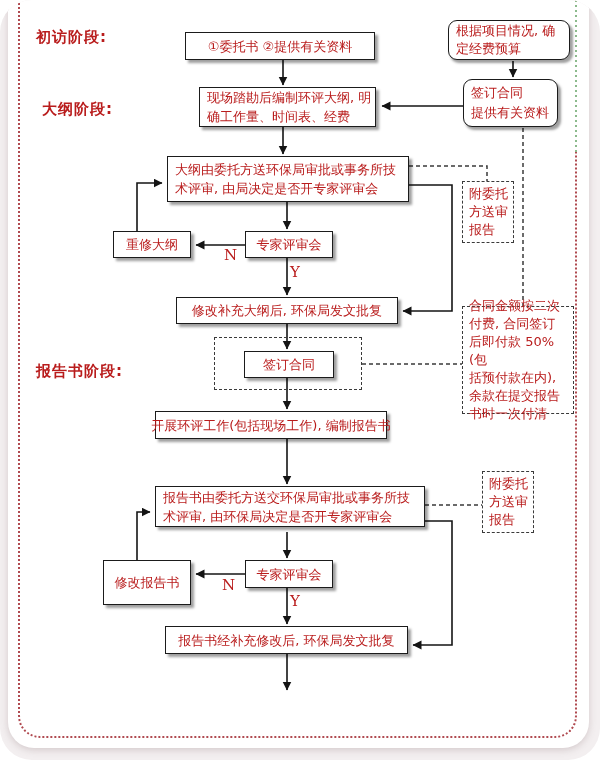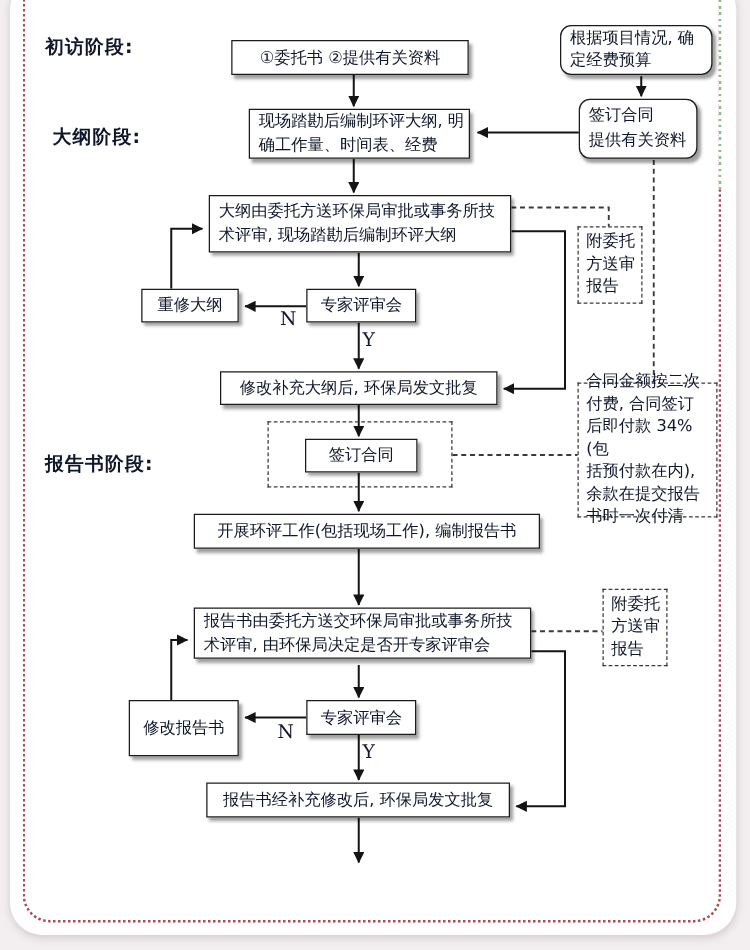--- a/index.html
+++ b/index.html
@@ -1,17 +1,17 @@
 <!DOCTYPE html>
 <html><head>
 <meta charset="utf-8">
 <style>
   html,body{margin:0;padding:0;}
   #stage{position:relative;width:600px;height:760px;background:#f3eff0;overflow:hidden;
-         font-family:"DejaVu Sans","Liberation Sans",sans-serif;color:#0f172a;}
+         font-family:"DejaVu Sans","Liberation Sans",sans-serif;color:#b91c1c;border-radius:32px;}
   #card{position:absolute;left:8px;top:-18px;width:581px;height:766px;background:#ffffff;
         border-radius:26px;box-shadow:0 2px 7px rgba(120,90,95,0.25);}
   #dotted-frame{position:absolute;left:18px;top:-26px;width:559px;height:764px;box-sizing:border-box;
         border:2px dotted #b04a50;border-top:none;border-radius:22px;}
   #green-dots{position:absolute;left:575px;top:0;width:2px;height:152px;
         background:repeating-linear-gradient(to bottom,#8cba8c 0 2px,#ffffff 2px 5px);}
   .stage-label{position:absolute;font-size:15px;font-weight:bold;letter-spacing:1px;white-space:nowrap;}
   .pbox{position:absolute;box-sizing:border-box;background:#ffffff;border:1.6px solid #1b1b1b;
         box-shadow:2.5px 3px 2.5px rgba(0,0,0,0.38);
         display:flex;align-items:center;justify-content:center;
@@ -73,36 +73,36 @@
   </svg>
 
   <div class="pbox" style="left:185px;top:32px;width:190px;height:28px;">①委托书  ②提供有关资料</div>
   <div class="pbox rbox multiline" style="left:448px;top:20px;width:122px;height:40px;line-height:18px;">根据项目情况, 确
 定经费预算</div>
   <div class="pbox rbox multiline" style="left:463px;top:79px;width:95px;height:48px;line-height:20px;">签订合同
 提供有关资料</div>
   <div class="pbox multiline" style="left:199px;top:87px;width:177px;height:40px;">现场踏勘后编制环评大纲, 明
 确工作量、时间表、经费</div>
   <div class="pbox multiline" style="left:167px;top:156px;width:242px;height:46px;">大纲由委托方送环保局审批或事务所技
-术评审, 现场踏勘后编制环评大纲</div>
+术评审, 由局决定是否开专家评审会</div>
   <div class="dbox" style="left:462px;top:181px;width:52px;height:62px;">附委托
 方送审
 报告</div>
   <div class="pbox" style="left:113px;top:231px;width:78px;height:27px;">重修大纲</div>
   <div class="pbox" style="left:245px;top:231px;width:88px;height:27px;">专家评审会</div>
   <div class="pbox" style="left:176px;top:297px;width:222px;height:27px;">修改补充大纲后, 环保局发文批复</div>
   <div class="dashed-rect" style="left:214px;top:337px;width:148px;height:53px;"></div>
   <div class="pbox" style="left:244px;top:351px;width:90px;height:27px;">签订合同</div>
   <div class="dbox" style="left:462px;top:306px;width:112px;height:108px;">合同金额按二次
 付费, 合同签订
-后即付款 34%(包
+后即付款 50%(包
 括预付款在内),
 余款在提交报告
 书时一次付清</div>
-  <div class="pbox" style="left:155px;top:411px;width:277px;height:28px;">开展环评工作(包括现场工作), 编制报告书</div>
+  <div class="pbox" style="left:155px;top:411px;width:232px;height:28px;">开展环评工作(包括现场工作), 编制报告书</div>
   <div class="pbox multiline" style="left:155px;top:486px;width:270px;height:41px;">报告书由委托方送交环保局审批或事务所技
 术评审, 由环保局决定是否开专家评审会</div>
   <div class="dbox" style="left:482px;top:471px;width:52px;height:62px;">附委托
 方送审
 报告</div>
   <div class="pbox" style="left:103px;top:560px;width:88px;height:45px;">修改报告书</div>
   <div class="pbox" style="left:245px;top:560px;width:88px;height:28px;">专家评审会</div>
   <div class="pbox" style="left:165px;top:626px;width:243px;height:28px;">报告书经补充修改后, 环保局发文批复</div>
 
   <div class="branch" style="left:224px;top:246px;">N</div>

